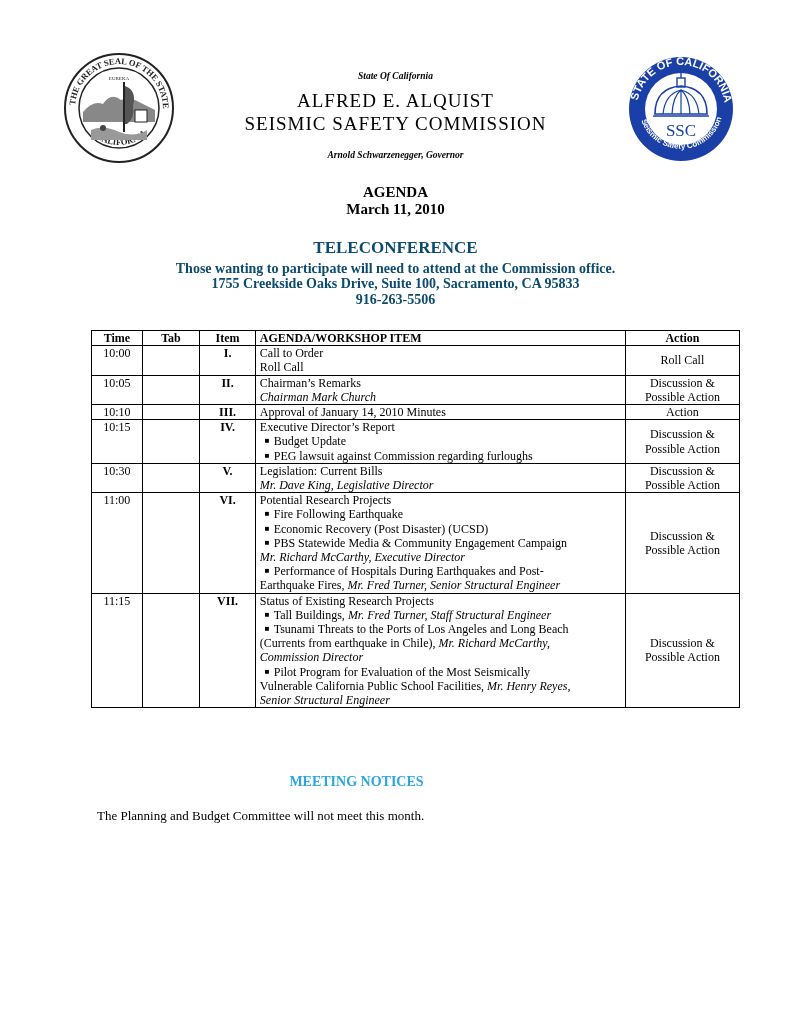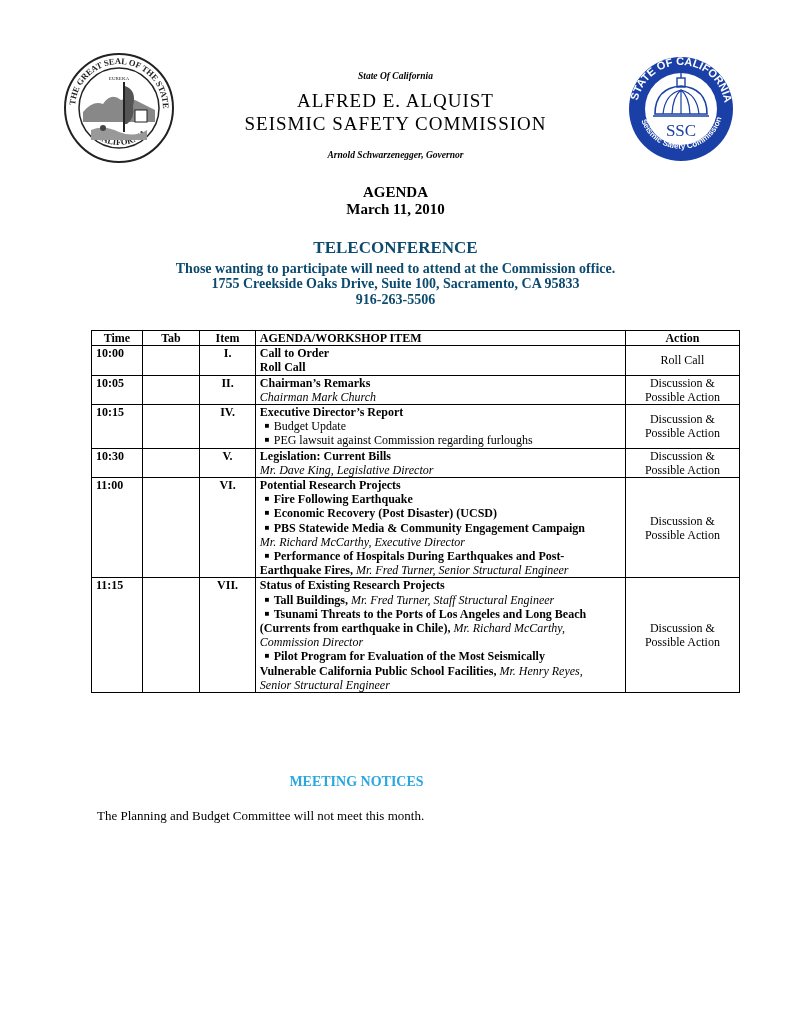--- a/index.html
+++ b/index.html
@@ -15,27 +15,27 @@
   .agenda-title { top: 184px; font-size: 15px; font-weight: bold; line-height: 17px; }
   .red { color: #0c4a6e; font-weight: bold; }
   .tele { top: 238px; font-size: 17px; }
   .redline { font-size: 14px; line-height: 16px; }
   .l1 { top: 261px; } .l2 { top: 276px; } .l3 { top: 292px; }
 
   table.agenda { position: absolute; left: 91px; top: 330px; width: 649px;
                  border-collapse: collapse; font-size: 12px; line-height: 14.2px; }
   table.agenda td, table.agenda th { border: 1.3px solid #000; vertical-align: top; padding: 0 4px; margin-left: 47px; }
   table.agenda th { font-weight: bold; font-size: 12px; height: 14px; }
-  .c-time { width: 42px; font-weight: bold; text-align: left; }
+  .c-time { width: 42px; font-weight: normal; text-align: center; }
   .c-tab { width: 49px; }
   .c-item { width: 47px; text-align: center; font-weight: bold; }
   .c-desc { width: 365px; text-align: left; }
   .c-action { width: 106px; text-align: center; vertical-align: middle !important; }
   th.c-desc { text-align: left; }
-  .b { font-weight: bold; }
+  .b { font-weight: normal; }
   .i { font-style: italic; font-weight: normal; }
   .bul { padding-left: 5px; }
   .bul-n { font-weight: normal; }
   .bullet-glyph { font-size: 8px; vertical-align: 2px; margin-right: 4px; }
 
   .notices { position: absolute; left: 0; width: 713px; text-align: center; top: 774px;
              color: #2aa6e0; font-weight: bold; font-size: 14px; }
   .note { position: absolute; left: 97px; top: 808px; font-size: 13px; }
 </style>
 </head>
@@ -123,20 +123,31 @@
       <td class="c-desc">
         <div class="b">Chairman’s Remarks</div>
         <div class="i">Chairman Mark Church</div>
       </td>
       <td class="c-action">
         <div>Discussion &amp;</div>
         <div>Possible Action</div>
       </td>
     </tr>
 
+    <tr>
+      <td class="c-time">10:10</td>
+      <td class="c-tab"></td>
+      <td class="c-item">III.</td>
+      <td class="c-desc b">
+        <div>Approval of January 14, 2010 Minutes</div>
+      </td>
+      <td class="c-action">
+        <div>Action</div>
+      </td>
+    </tr>
 
     <tr>
       <td class="c-time">10:15</td>
       <td class="c-tab"></td>
       <td class="c-item">IV.</td>
       <td class="c-desc">
         <div class="b">Executive Director’s Report</div>
         <div class="bul bul-n"><span class="bullet-glyph">■</span><span>Budget Update</span></div>
         <div class="bul bul-n"><span class="bullet-glyph">■</span><span>PEG lawsuit against Commission regarding furloughs</span></div>
       </td>

